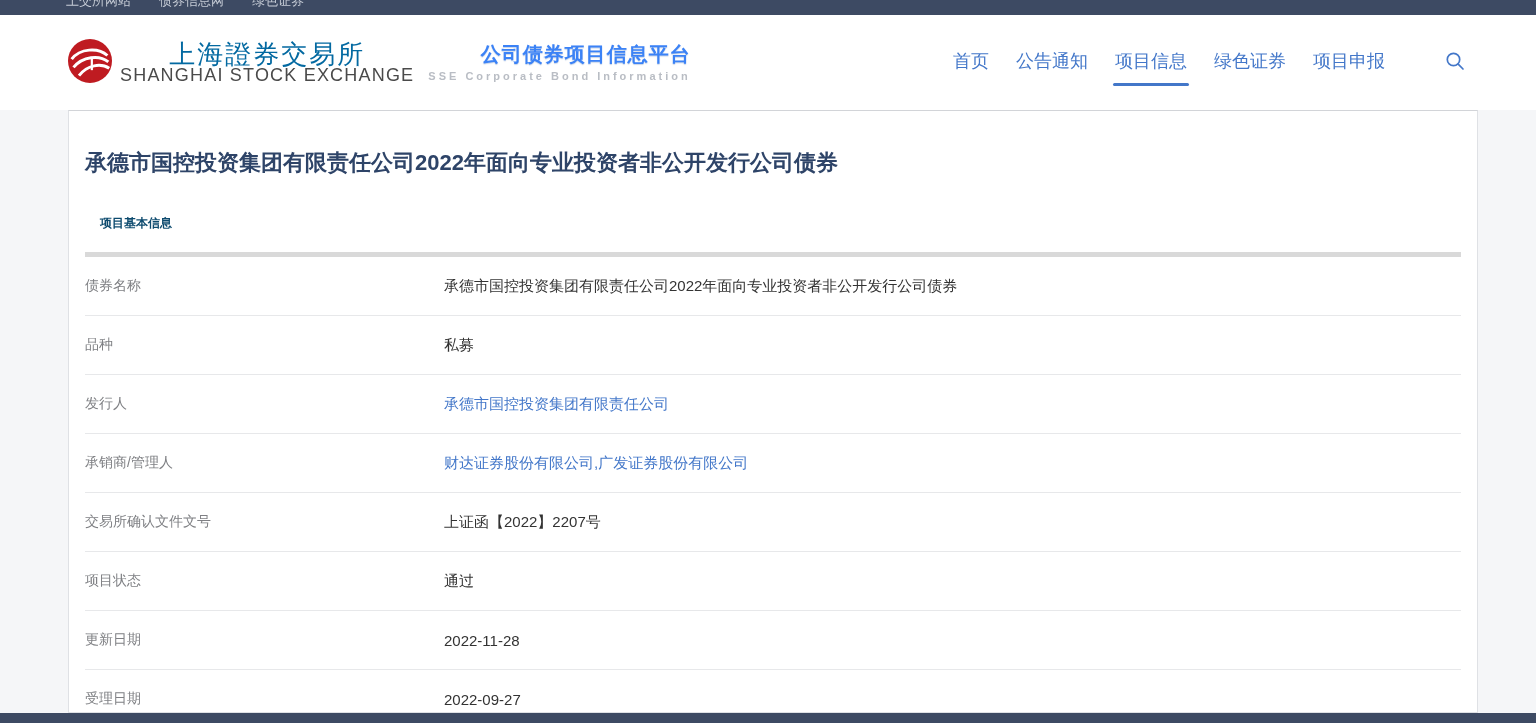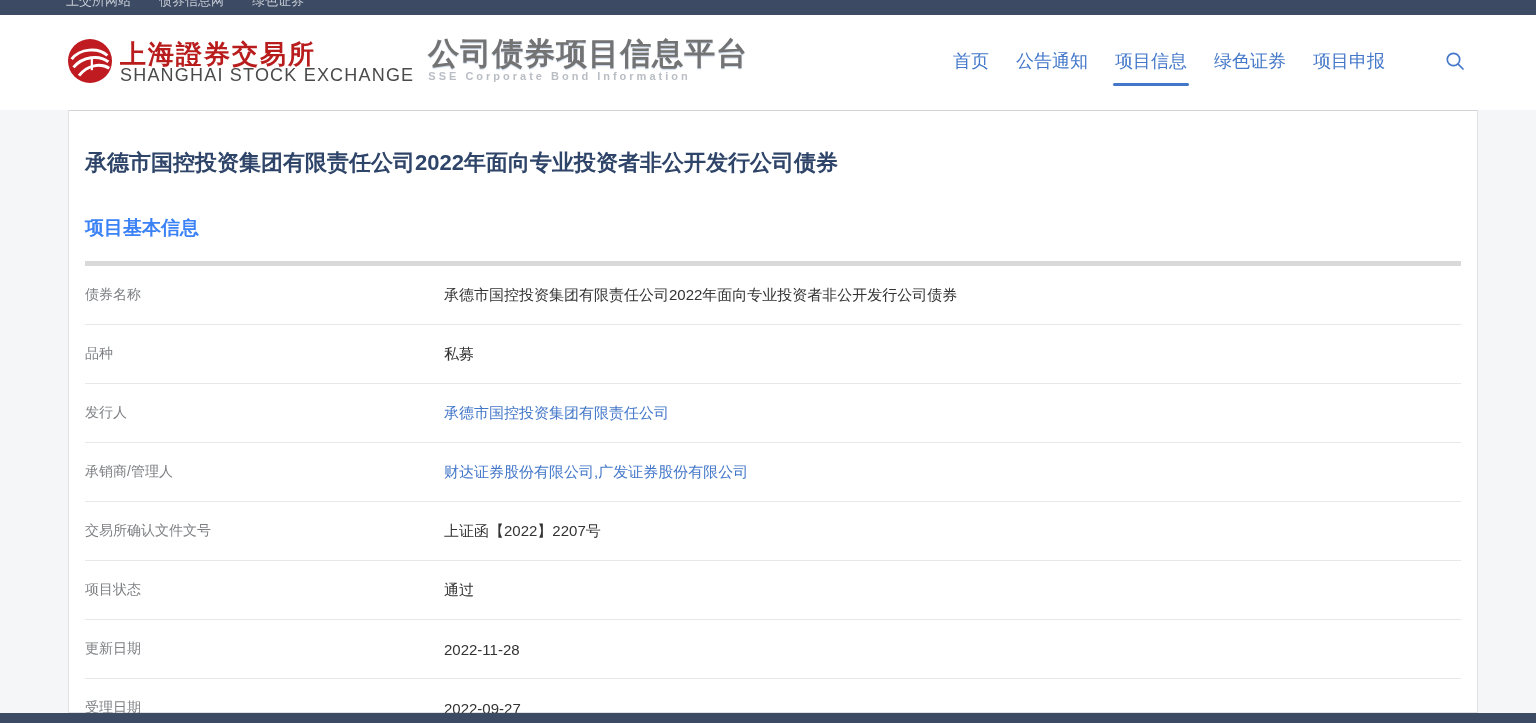--- a/index.html
+++ b/index.html
@@ -12,46 +12,46 @@
   .topbar-links { display:flex; gap:28px; padding-left:66px; margin-top:-8px;
     font-size:13px; color:#c6ccd6; white-space:nowrap; }
   .topbar-links span { cursor:pointer; }
 
   
   .header { position:absolute; top:11px; left:0; width:1536px; height:99px;
     background:#ffffff; display:flex; align-items:center; padding:0 70px 0 68px; z-index:4; }
   .logo-group { display:flex; align-items:center; }
   .sse-logo { width:44px; height:44px; flex:0 0 44px; }
   .logo-text { margin-left:8px; }
-  .logo-cn { font-family:"DejaVu Serif","Liberation Serif",serif; font-weight:bold;
-    font-size:26px; color:#b91c1c; letter-spacing:2px; line-height:30px; }
+  .logo-cn { font-family:"DejaVu Serif","Liberation Serif",serif; font-weight:normal;
+    font-size:26px; color:#0369a1; letter-spacing:2px; line-height:30px;text-align:center; }
   .logo-en { font-size:18px; color:#4a4a4a; letter-spacing:1.2px; line-height:13px; }
   .platform-text { margin-left:14px; }
-  .platform-cn { font-size:31px; font-weight:bold; color:#737373; letter-spacing:1px;
+  .platform-cn { font-size:20px; font-weight:bold; color:#3b82f6; letter-spacing:1px;
     line-height:30px; text-shadow:0 1px 1px rgba(32,84,160,.25);text-align:right; }
   .platform-en { font-size:11px; font-weight:bold; color:#b9bdc4; letter-spacing:3px;
     line-height:13px; margin-top:1px; }
 
   .nav { margin-left:auto; display:flex; align-items:center; gap:27px; }
   .nav-item { position:relative; font-size:18px; color:#4377c9; cursor:pointer;
     white-space:nowrap; line-height:24px; }
   .nav-item.active::after { content:""; position:absolute; left:-2px; right:-2px;
     bottom:-13px; height:3px; background:#4377c9; border-radius:2px; }
   .search-btn { margin-left:32px; width:22px; height:22px; display:flex;
     align-items:center; justify-content:center; cursor:pointer; }
 
   
   .page { position:absolute; top:110px; left:0; width:1536px; height:603px;
     background:#f5f6f8; }
   .card { position:absolute; left:68px; top:0; width:1410px; height:603px;
     background:#ffffff; border:1px solid #dfe1e5; border-top-color:#d2d4d8;
     padding:12px 16px; }
   .doc-title { margin-top:26px; font-size:22px; font-weight:bold; color:#2e4468;
     line-height:28px; }
-  .section-title { margin-top:38px; font-size:19px; font-weight:bold; color:#3b82f6; }
+  .section-title { margin-top:38px; font-size:12px; font-weight:bold; color:#0c4a6e;margin-left:15px; }
   .divider-bar { margin-top:20px; height:5px; background:#d9d9d9; }
 
   .info-table { width:100%; }
   .info-row { display:flex; align-items:center; height:59px;
     border-bottom:1px solid #e7e8ea; }
   .info-label { width:359px; flex:0 0 359px; font-size:14px; color:#7f8084; }
   .info-value { font-size:15px; color:#333333; }
   .info-value.link { color:#4377c9; cursor:pointer; }
 
   

